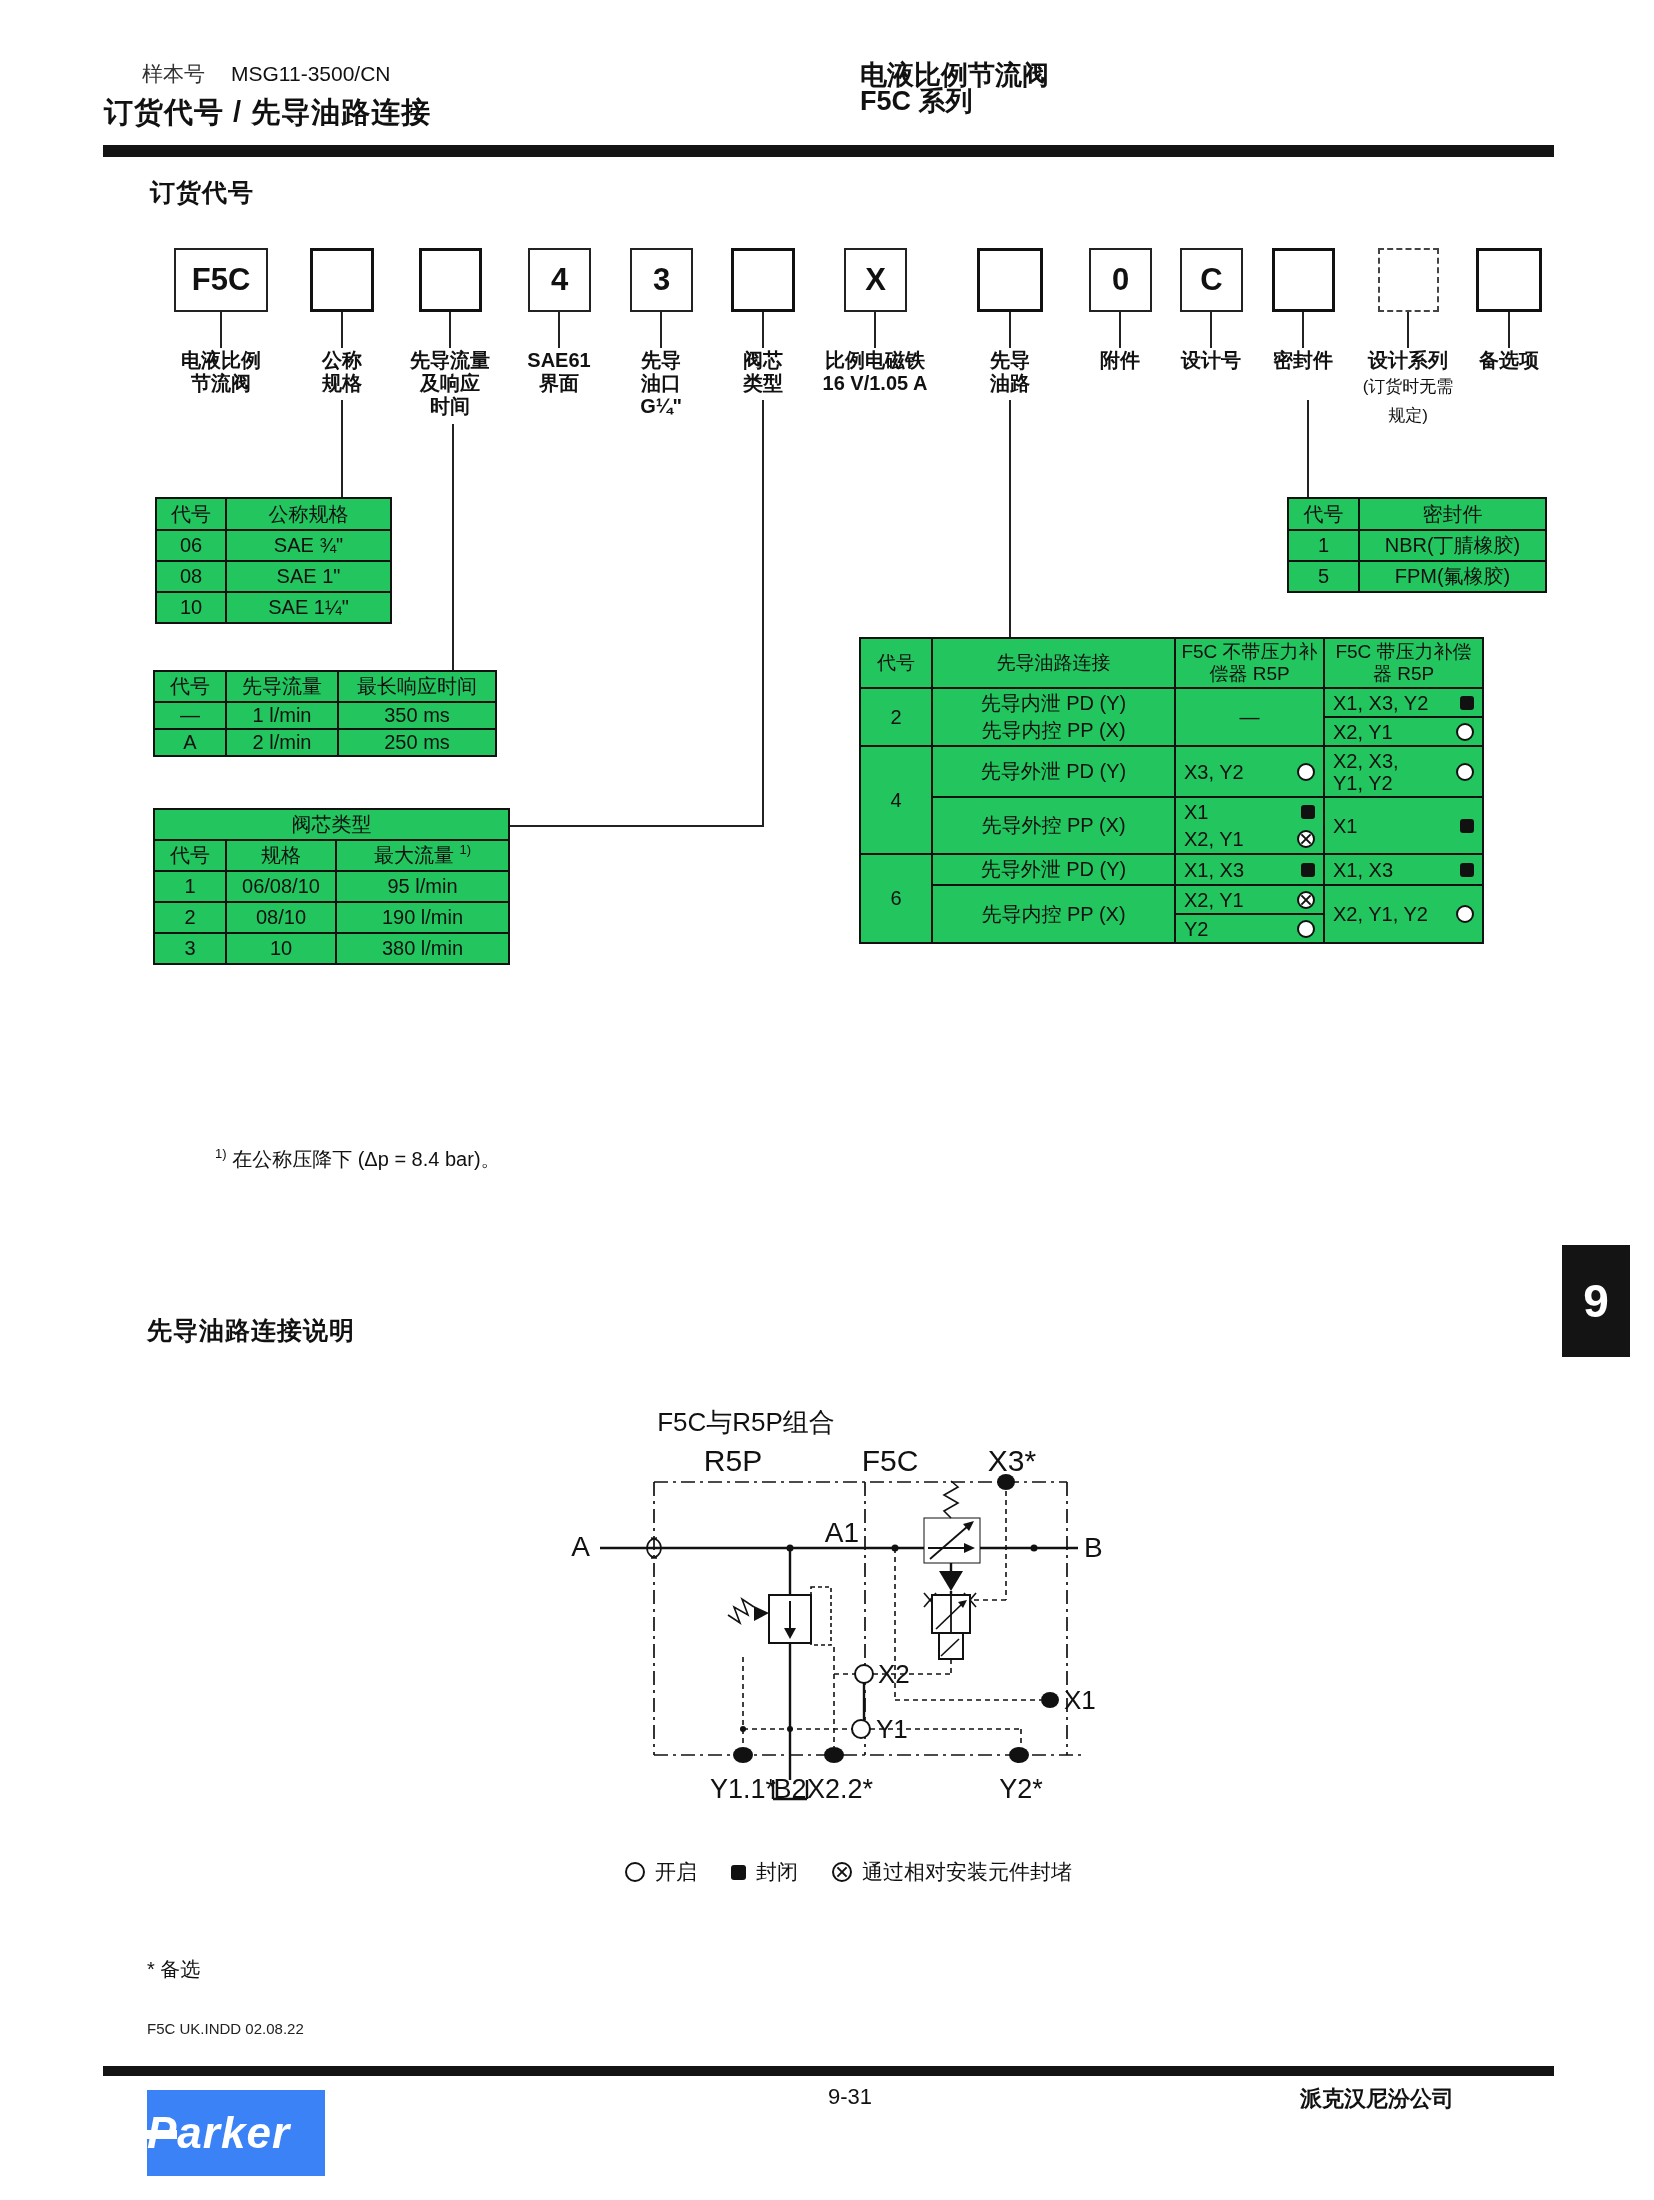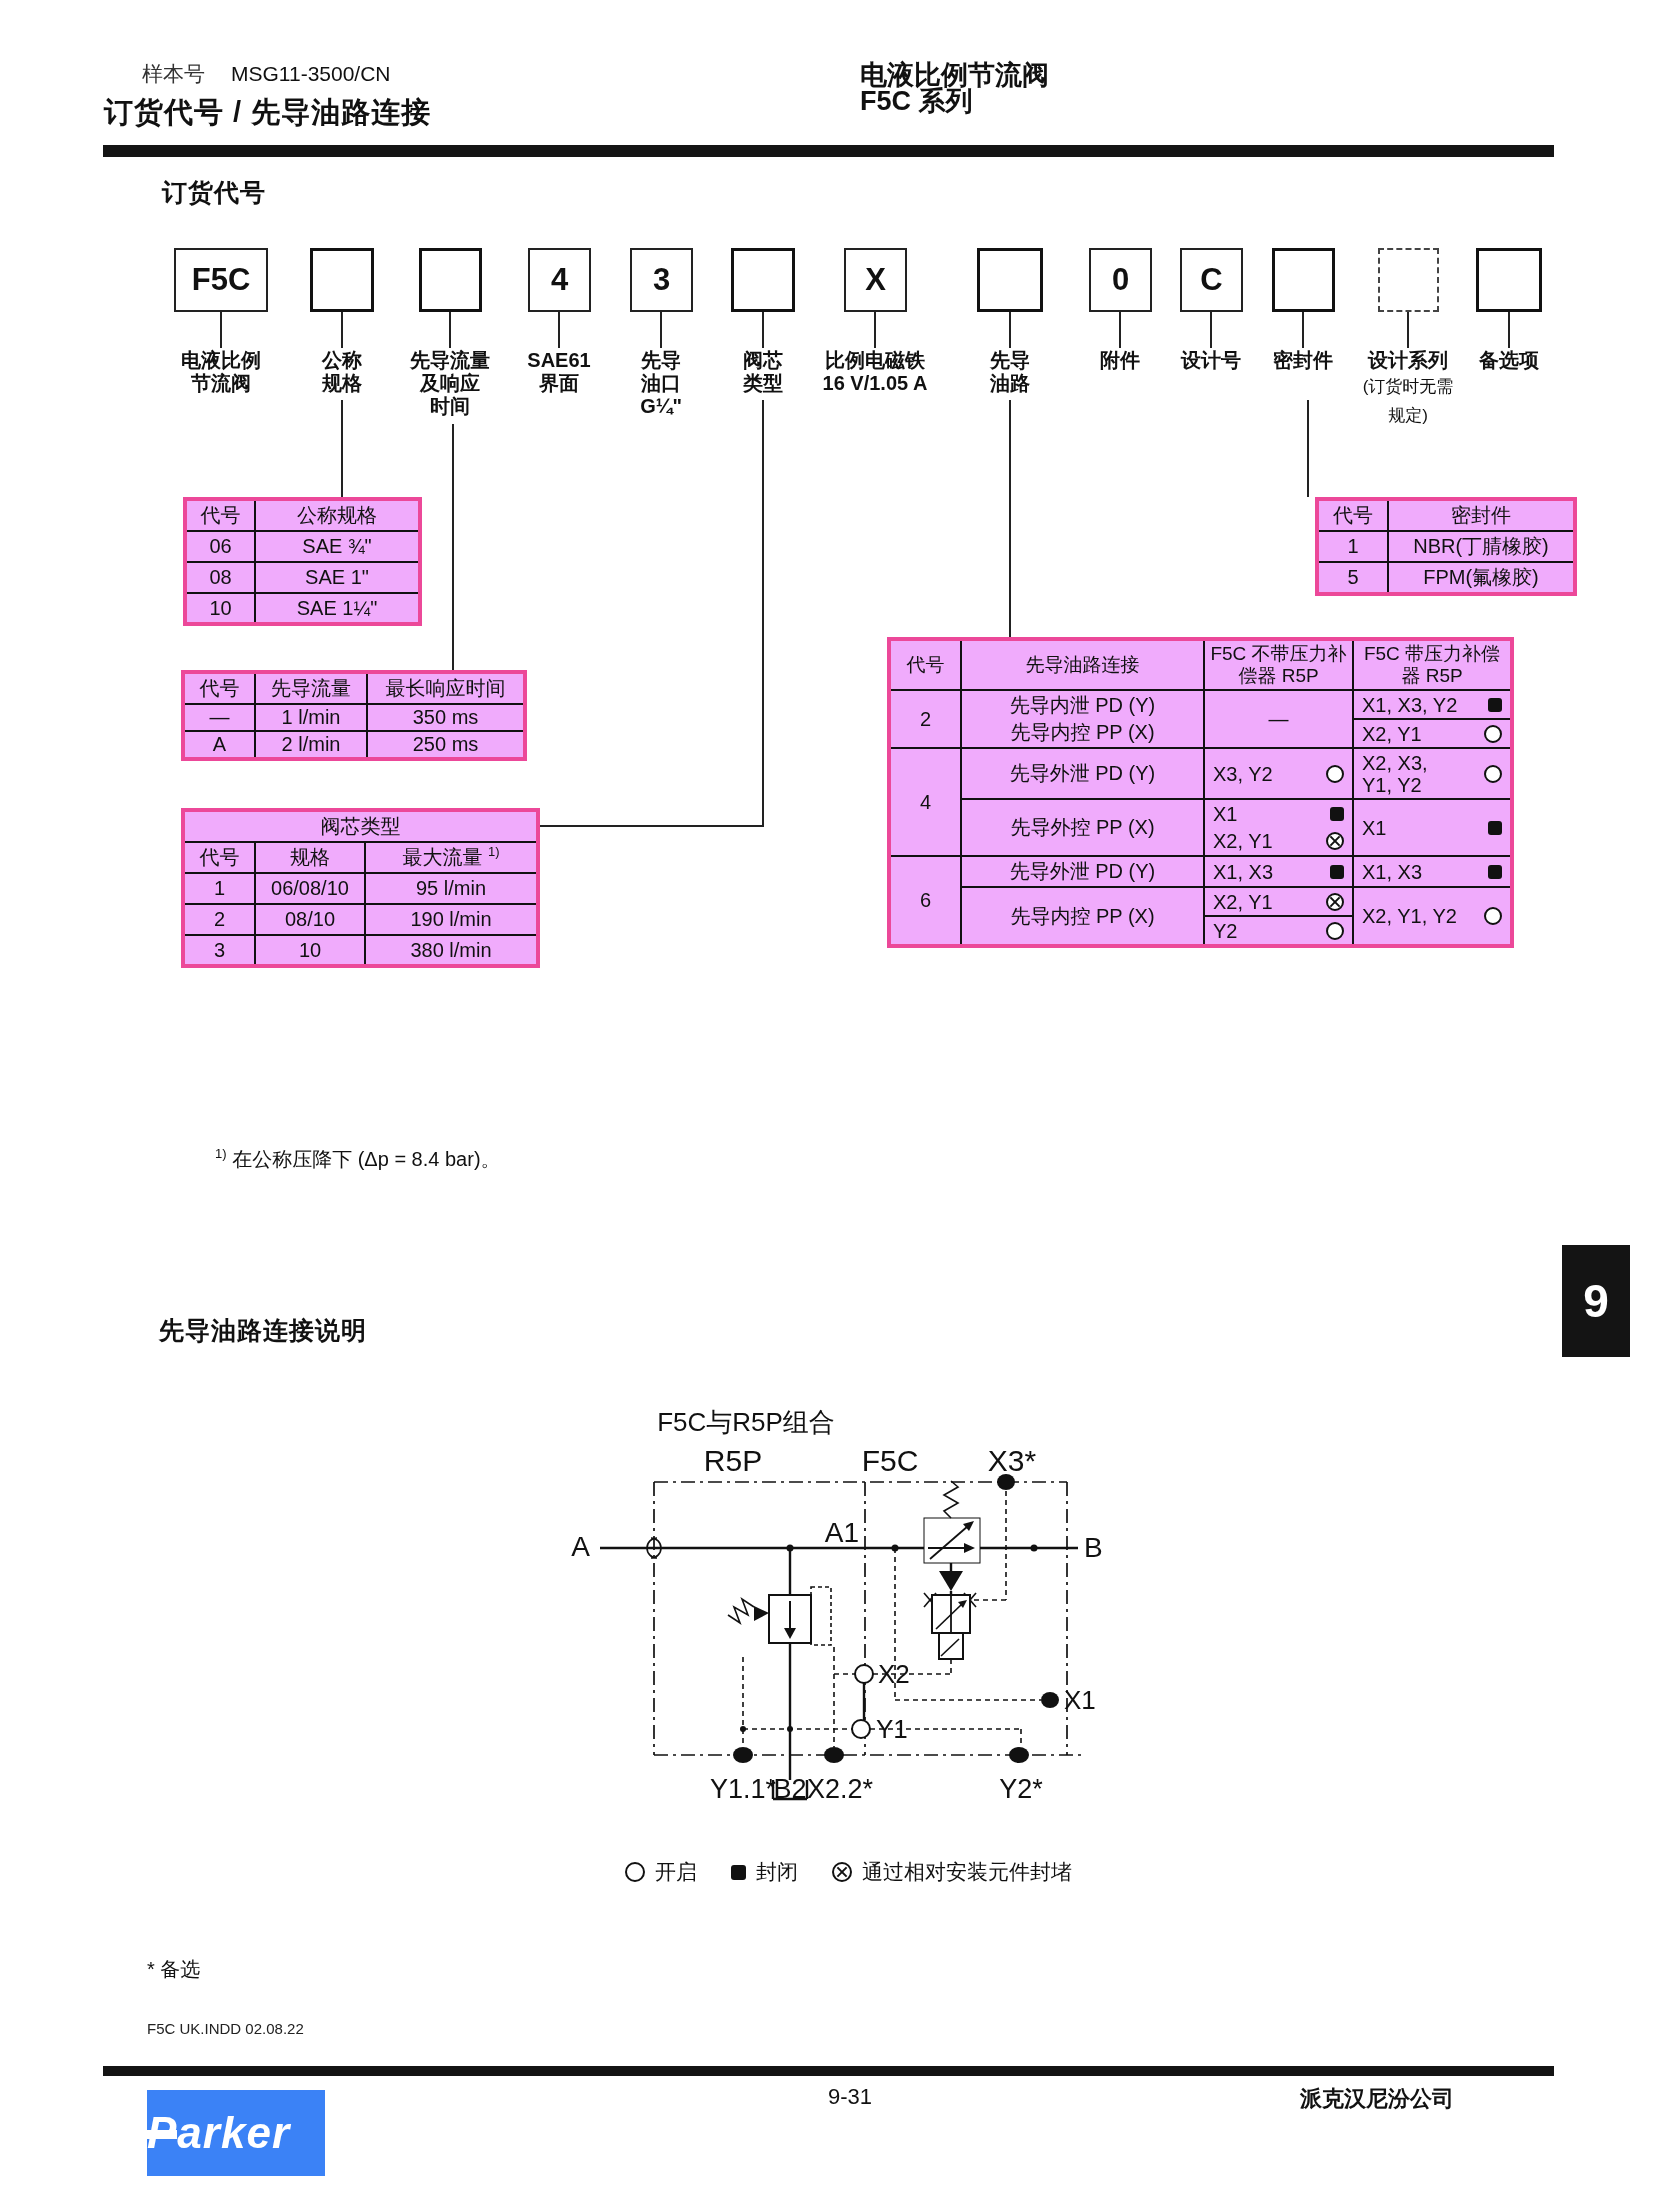--- a/index.html
+++ b/index.html
@@ -10,34 +10,34 @@
   .vline{position:absolute;width:2px;background:#222;}
   .hline{position:absolute;height:2px;background:#222;}
 
   
   .cat-line{position:absolute;left:142px;top:60px;font-size:21px;}
   .cat-label{color:#333;margin-right:26px;}
   .page-title{position:absolute;left:104px;top:93px;font-size:29px;font-weight:bold;letter-spacing:1px;}
   .prod-name{position:absolute;left:860px;top:57px;font-size:27px;font-weight:bold;}
   .prod-series{position:absolute;left:860px;top:83px;font-size:27px;font-weight:bold;}
 
-  .sec-title{position:absolute;font-size:25px;font-weight:bold;letter-spacing:1px;margin-left:12px;}
+  .sec-title{position:absolute;font-size:25px;font-weight:bold;letter-spacing:1px;}
 
   
   .obox{position:absolute;top:248px;height:64px;border:2px solid #222;background:#fff;
         display:flex;align-items:center;justify-content:center;
         font-size:31px;font-weight:bold;box-sizing:border-box;}
   .obox.thick{border:3px solid #111;}
   .obox.dashed{border:2px dashed #444;}
   .obox-label{position:absolute;top:349px;width:160px;margin-left:-80px;text-align:center;
               font-size:20px;font-weight:bold;line-height:23px;white-space:pre-line;}
   .obox-sub{font-size:17px;font-weight:normal;line-height:29px;white-space:pre-line;}
 
   
-  table{border-collapse:collapse;position:absolute;background:#f0abfc;table-layout:fixed;border:4px solid #ec4899;margin-left:28px;}
+  table{border-collapse:collapse;position:absolute;background:#22c55e;table-layout:fixed;border:2px solid #ec4899;}
   th,td{border:2px solid #111;font-size:20px;font-weight:normal;text-align:center;padding:1px 4px;
         overflow:hidden;}
   .pre{white-space:pre-line;}
   .pilot tbody td{padding:0 0;}
   .pilot td.codecell,.pilot td.conncell{padding:1px 4px;}
   .pilot th{font-size:19px;line-height:22px;padding:2px 3px;}
   .val{display:flex;justify-content:space-between;align-items:center;padding:1px 8px;min-height:25px;
        font-size:20px;text-align:left;}
   .val .t{text-align:left;line-height:22px;}
   .bt{border-top:2px solid #111;}

